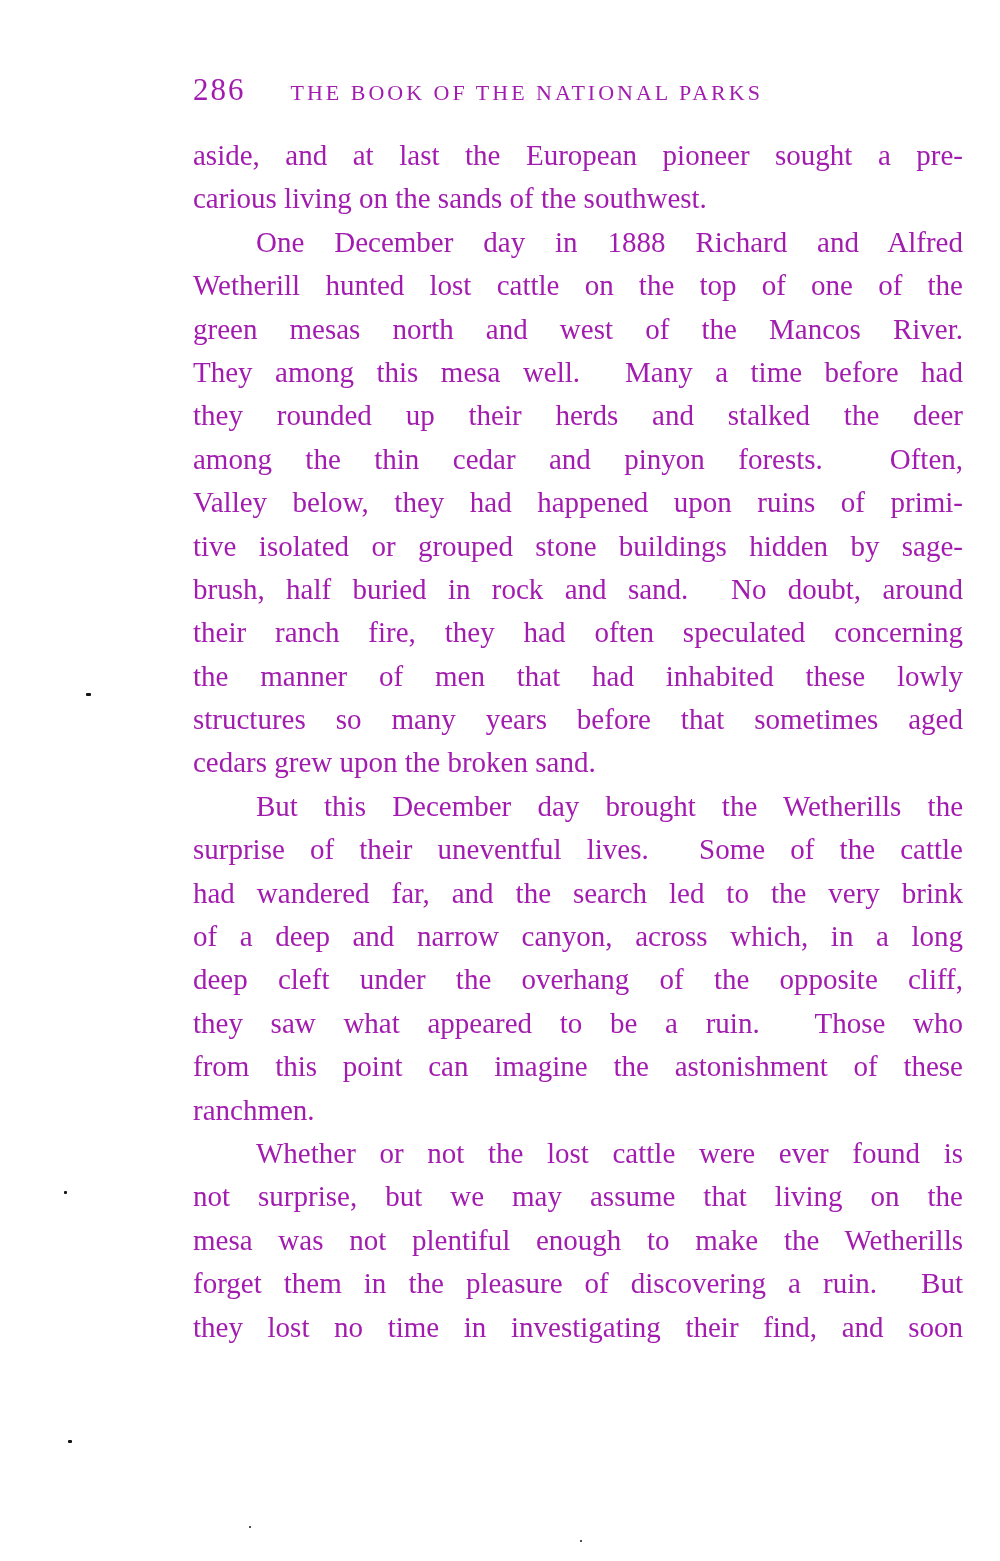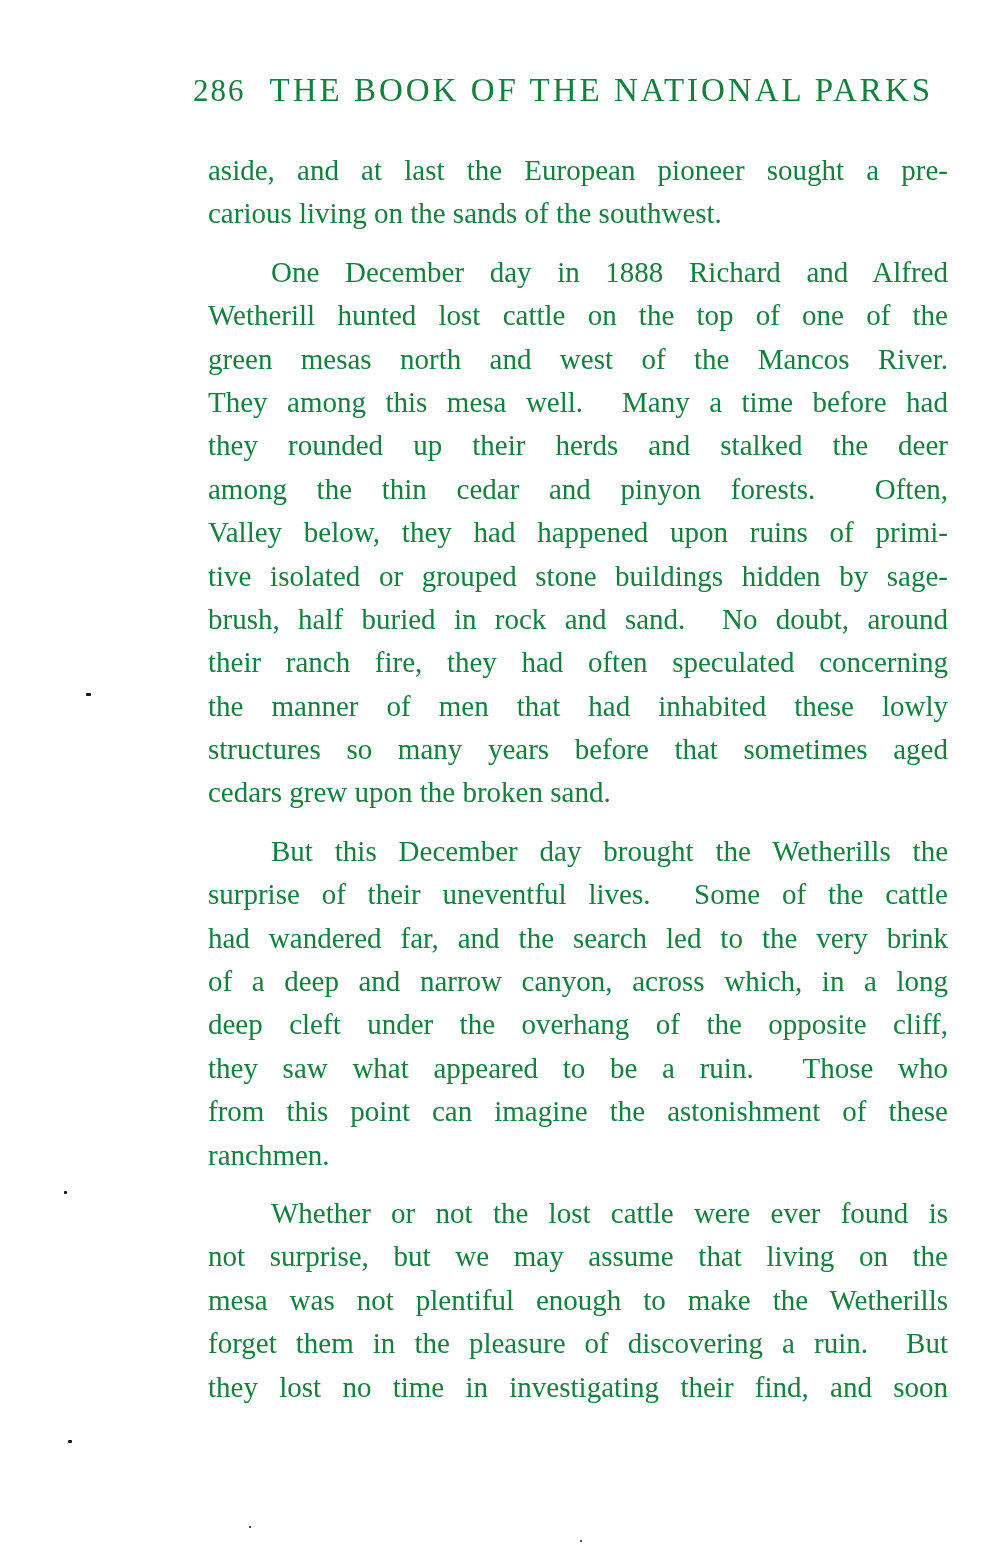--- a/index.html
+++ b/index.html
@@ -7,51 +7,51 @@
     padding: 0;
     background: #ffffff;
   }
   .page {
     position: relative;
     width: 1000px;
     height: 1561px;
     background: #ffffff;
     overflow: hidden;
     font-family: "Liberation Serif", "DejaVu Serif", serif;
-    color: #15803d;
+    color: #a21caf;
     -webkit-font-smoothing: antialiased;
   }
   .running-head {
     position: absolute;
     left: 193px;
     top: 74px;
     width: 770px;
     display: flex;
     align-items: baseline;
     white-space: nowrap;
   }
   .page-num {
     font-size: 31px;
     letter-spacing: 2px;
     line-height: 1;
   }
   .head-title {
-    font-size: 33px;
+    font-size: 22px;
     letter-spacing: 3px;
     line-height: 1;
-    margin-left: 24px;
+    margin-left: 45px;
   }
   .text-block {
     position: absolute;
     left: 193px;
     top: 134px;
     width: 770px;
   }
   .paragraph {
-    margin: 15px;
+    margin: 0;
     padding: 0;
   }
   .line {
     height: 43.4px;
     line-height: 43.4px;
     font-size: 29px;
     white-space: pre-wrap;
     overflow: hidden;
     text-align: center;
     text-align-last: left;

